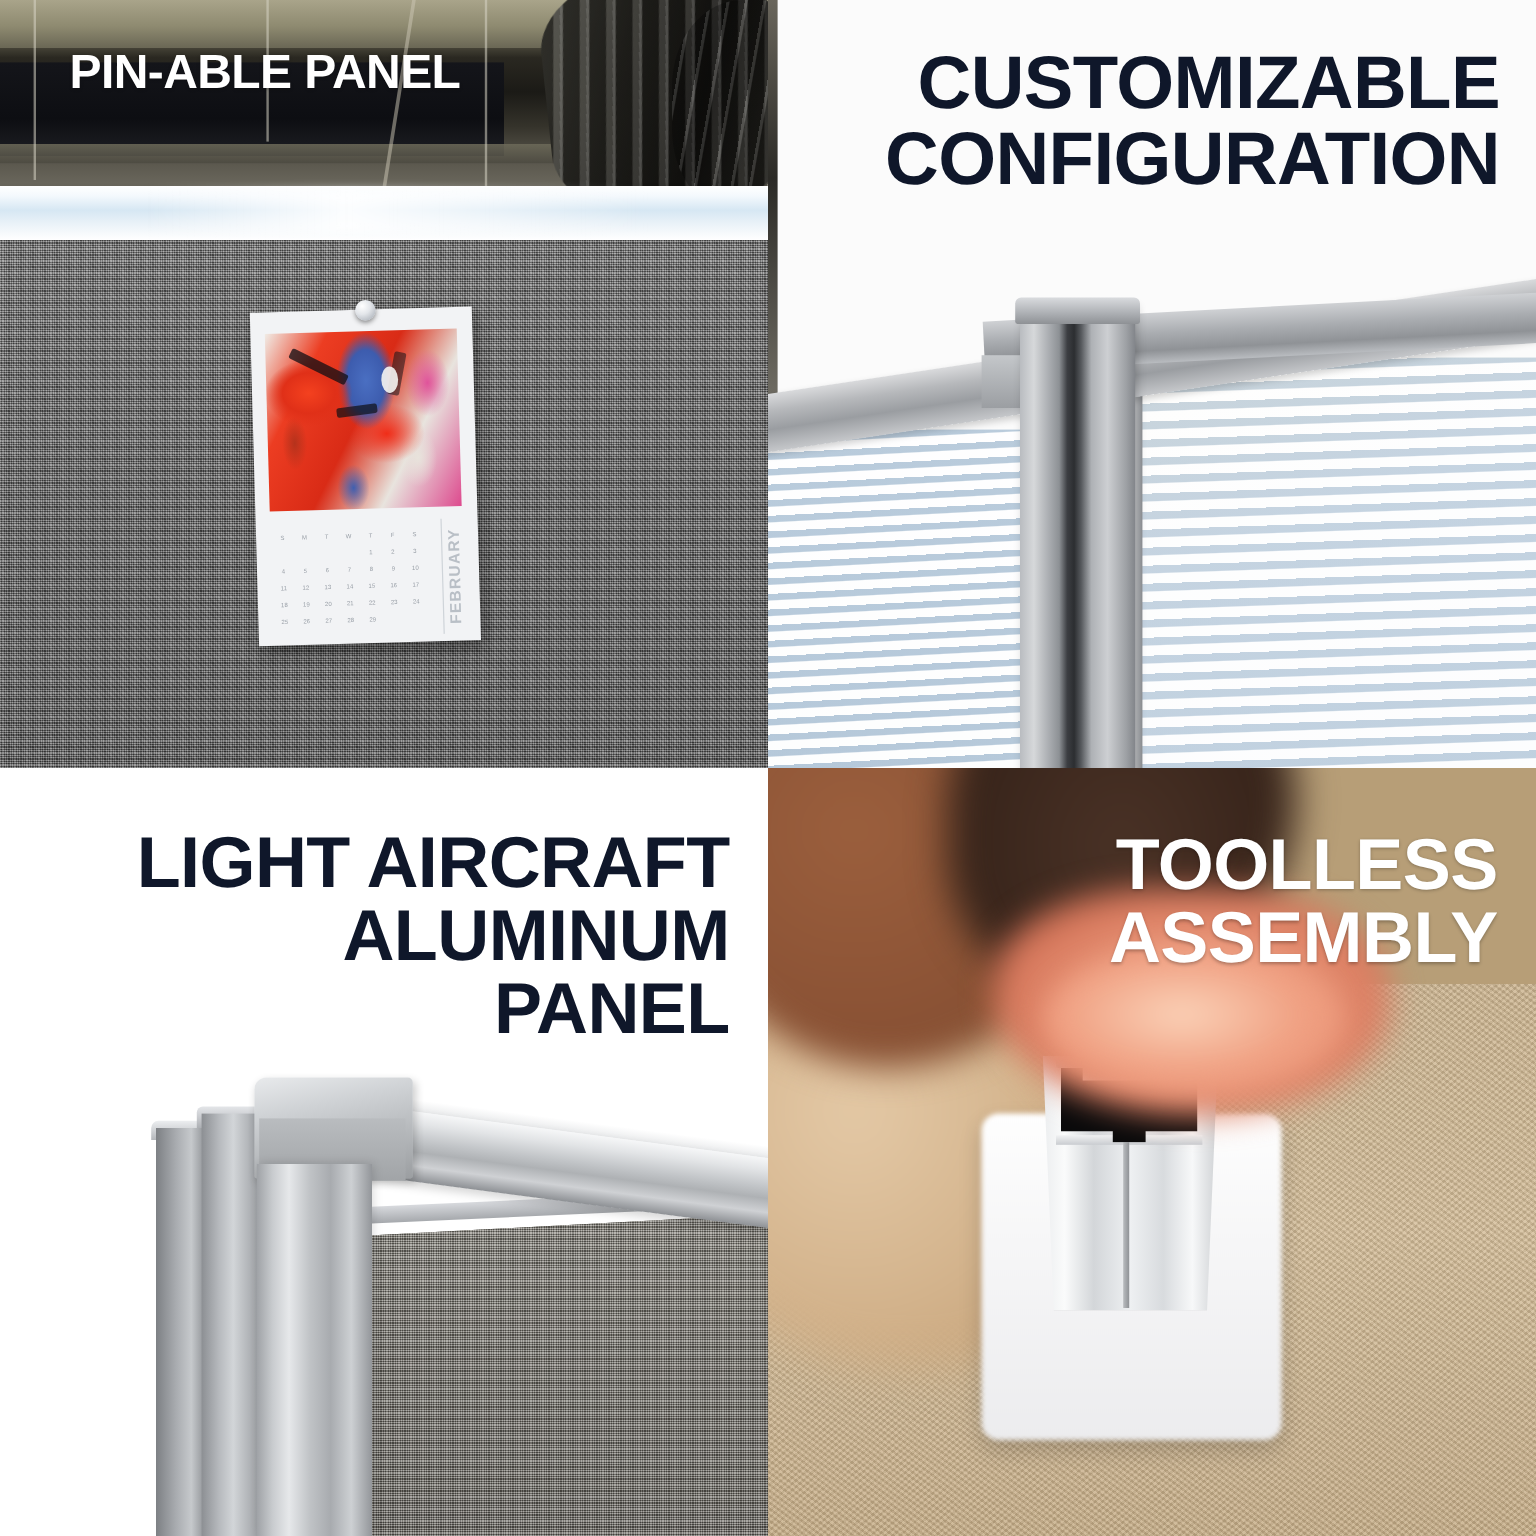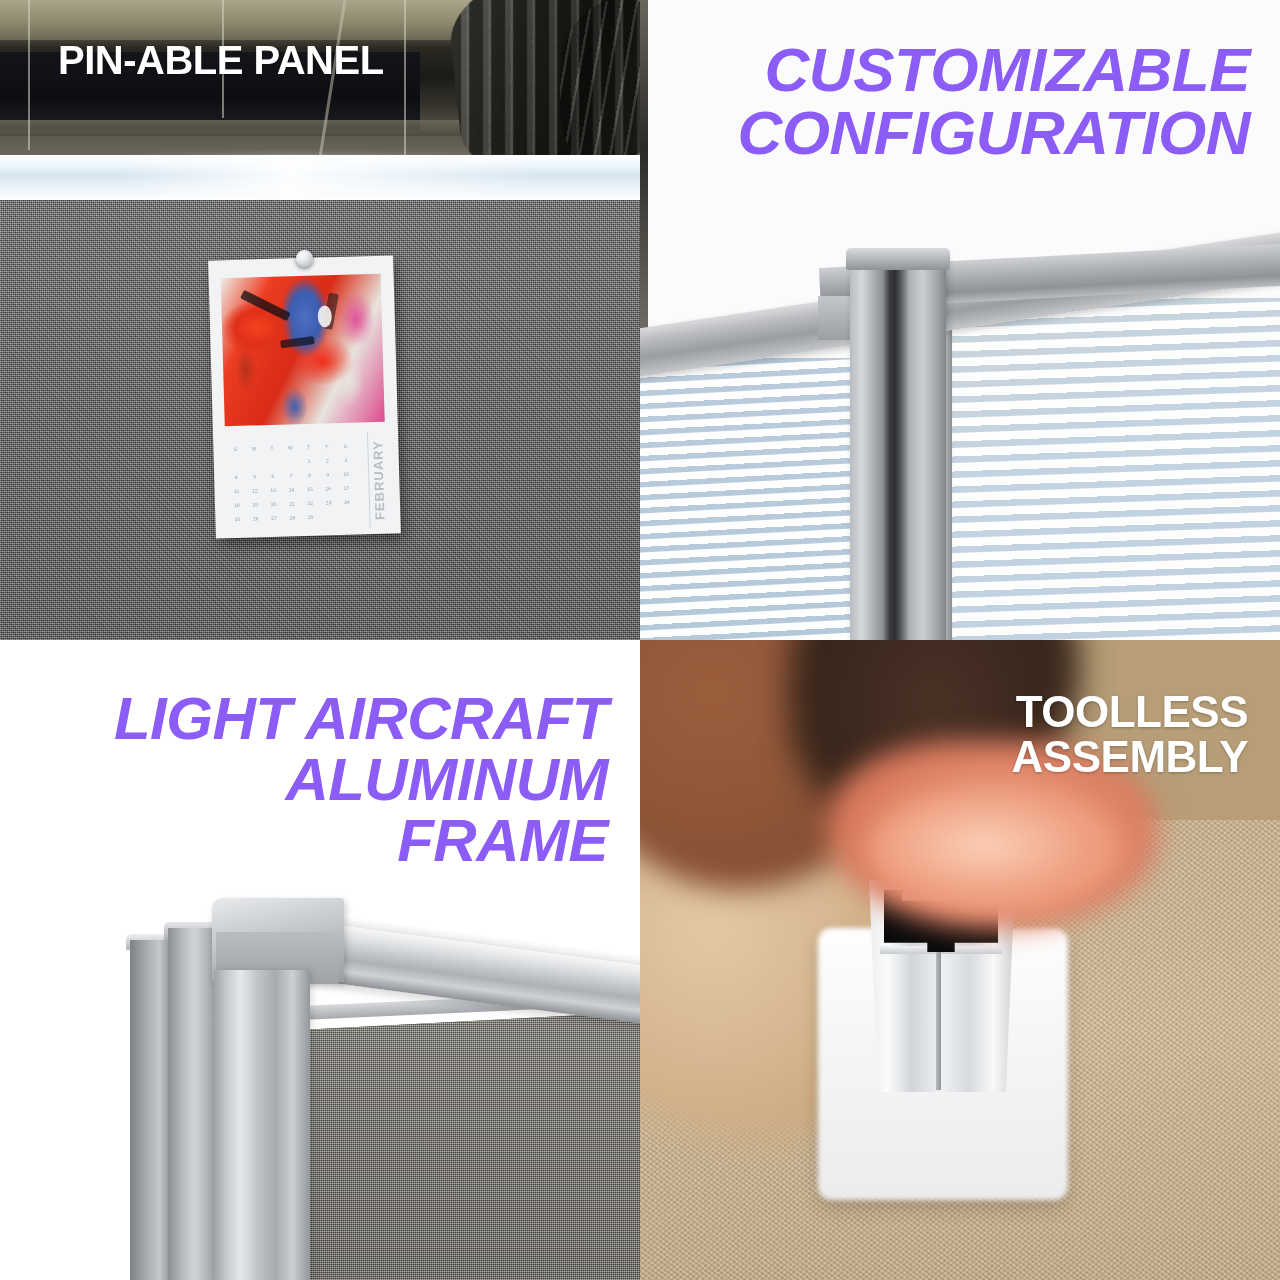--- a/index.html
+++ b/index.html
@@ -11,26 +11,26 @@
   .quad{position:absolute;width:640px;height:640px;overflow:hidden;}
   #q-tl{left:0;top:0;}
   #q-tr{left:640px;top:0;background:#fdfdfd;}
   #q-bl{left:0;top:640px;background:#ffffff;}
   #q-br{left:640px;top:640px;}
 
   
   .headline{position:absolute;margin:0;font-weight:bold;letter-spacing:-0.5px;
             line-height:1.02;z-index:40;white-space:pre-line;}
   .hl-white{color:#ffffff;text-shadow:0 1px 3px rgba(0,0,0,.28);}
-  .hl-navy{color:#8b5cf6;font-style:italic;}
+  .hl-navy{color:#0f172a;}
 
   #hl-pinable{left:58px;top:40px;font-size:40px;}
   #hl-custom{right:30px;top:38px;font-size:62px;text-align:right;}
   #hl-light{right:32px;top:48px;font-size:60px;text-align:right;}
-  #hl-toolless{right:32px;top:50px;font-size:44px;text-align:right;}
+  #hl-toolless{right:32px;top:50px;font-size:60px;text-align:right;}
 
   
   #tl-ceiling{position:absolute;left:0;top:0;width:640px;height:160px;
     background:
       linear-gradient(180deg,#8d8a74 0%,#7c7962 14%,#2a2821 30%,#1b1a16 48%,#35332b 66%,#57544a 82%,#6f6c61 100%);
     overflow:hidden;}
   
   #tl-plenum{position:absolute;left:0;top:52px;width:420px;height:78px;
     background:linear-gradient(180deg,#14151a 0%,#0d0e12 60%,#1e1f24 100%);}
   
@@ -377,21 +377,21 @@
     <div id="bl-post3"></div>
     <div id="bl-post2cap"></div>
     <div id="bl-post2"></div>
 
     <div id="bl-corner"></div>
     <div id="bl-cornerface"></div>
     <div id="bl-post"></div>
 
     <h2 class="headline hl-navy" id="hl-light">LIGHT AIRCRAFT
 ALUMINUM
-FRAME</h2>
+PANEL</h2>
   </div>
 
   <div class="quad" id="q-br">
     <div id="br-bg"></div>
     <div id="br-carpet"></div>
     <div id="br-shoulder"></div>
     <div id="br-head"></div>
     <div id="br-hair"></div>
 
     <div id="br-plate"></div>

